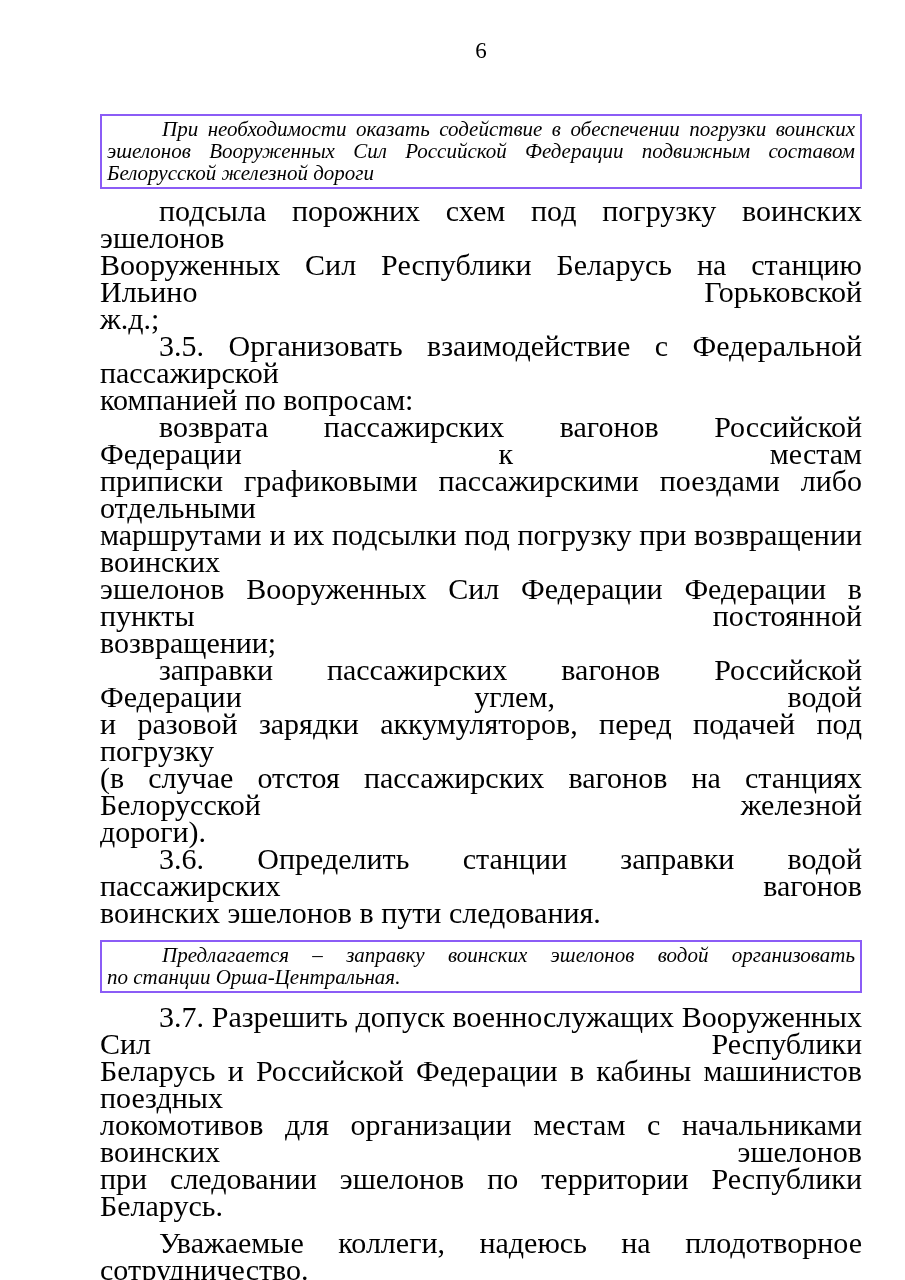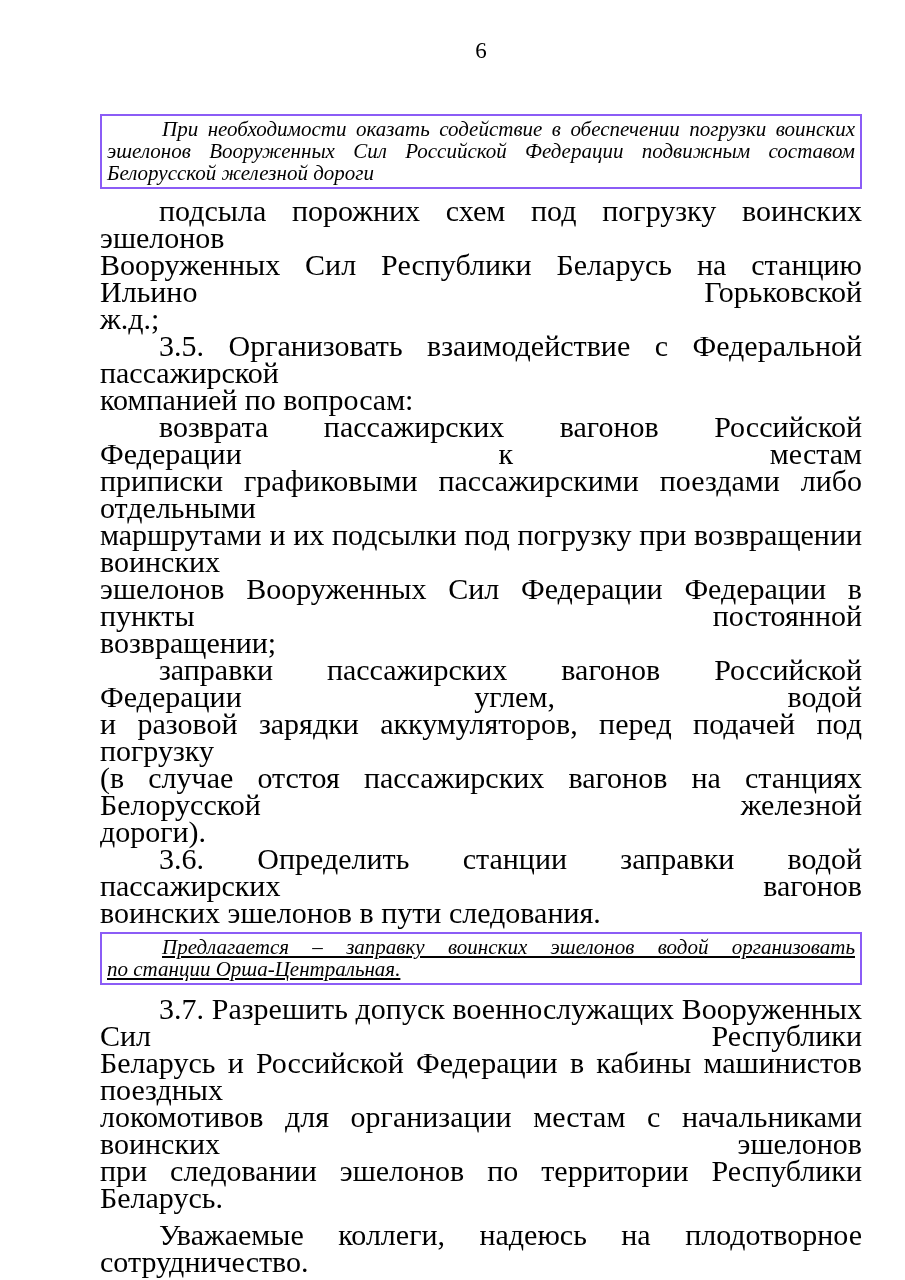--- a/index.html
+++ b/index.html
@@ -43,21 +43,21 @@
   .par .jline.first { text-indent: 59px; }
   .jline {
     text-align: justify;
     text-align-last: justify;
     text-justify: inter-word;
   }
   .jline.last { text-align-last: left; }
   .mt8  { margin-top: 8px; }
   .mt10 { margin-top: 10px; }
   .mt12 { margin-top: 25px; }
-  .note-box-2 { margin-top: 6px; text-decoration: underline; }
+  .note-box-2 { margin-top: 14px; }
 </style>
 </head>
 <body>
 
 <div class="page">
 
   <div class="page-number">6</div>
 
   <div class="note-box">
       <div class="jline first">При необходимости оказать содействие в обеспечении погрузки воинских</div>

